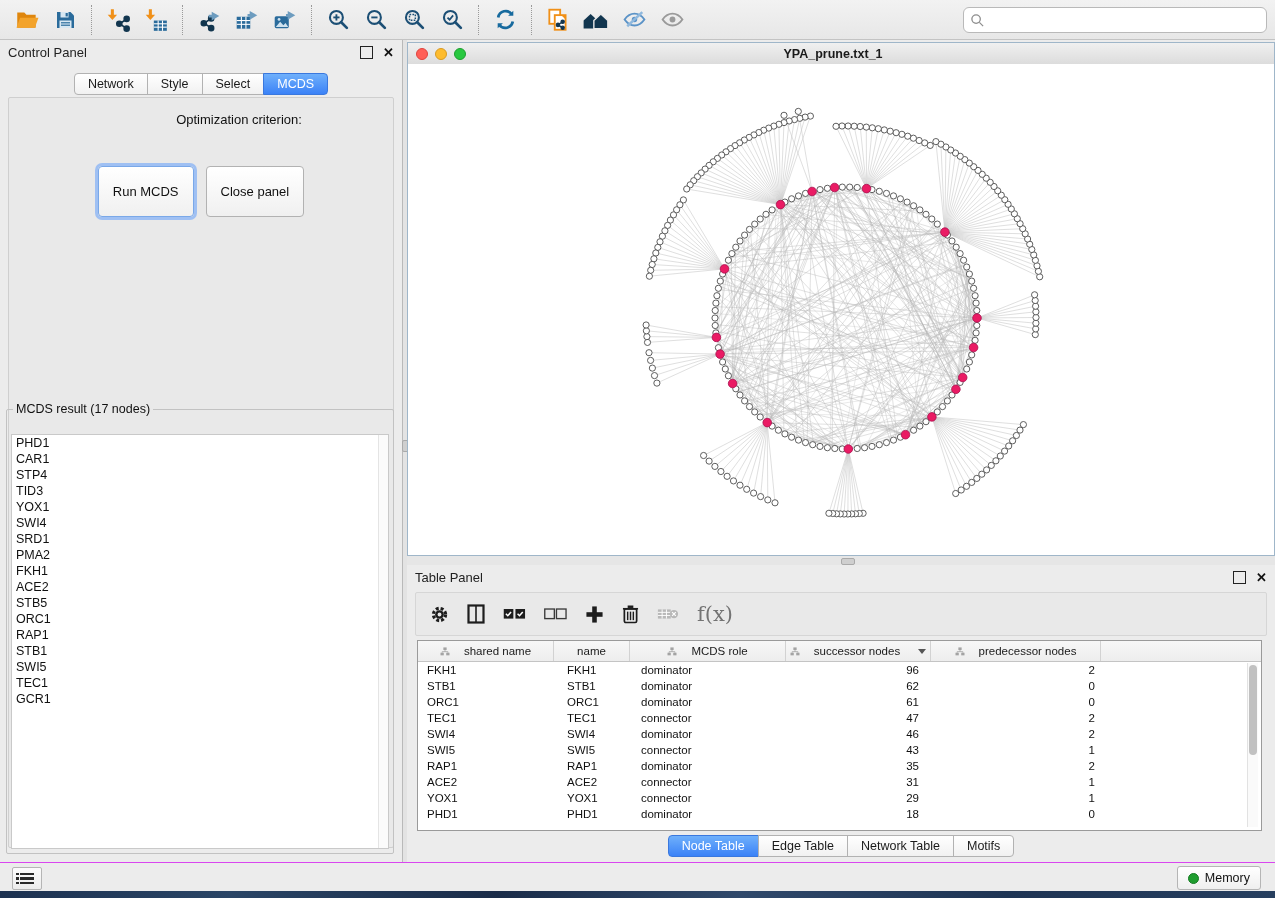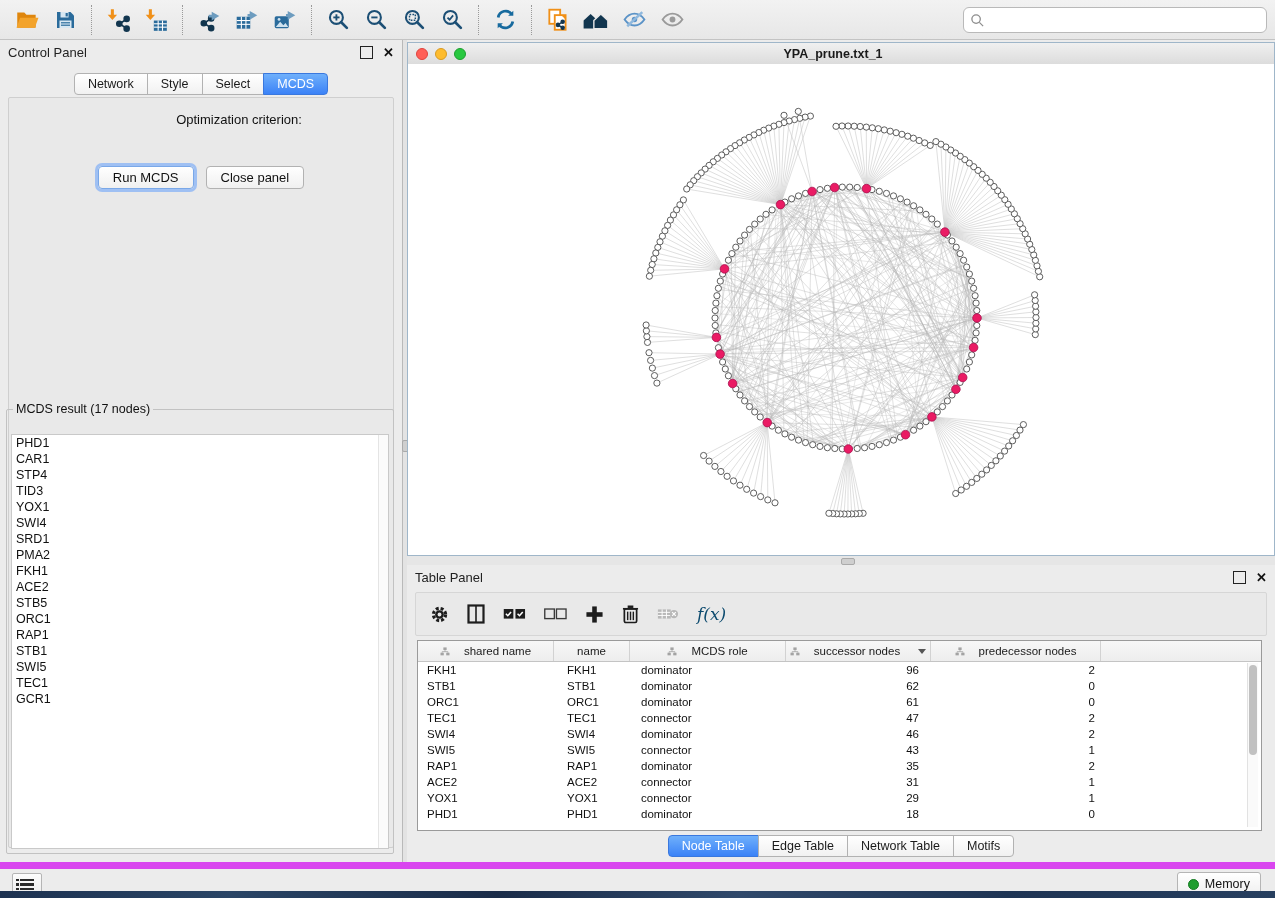--- a/index.html
+++ b/index.html
@@ -25,21 +25,21 @@
   .seg .seg-btn:last-child{border-radius:0 4px 4px 0;}
   .seg .seg-btn.active{background:linear-gradient(#6fb0fb,#3b82f7);color:#fff;border-color:#3a78de;}
   .cp-tabs{position:absolute;left:0;top:33px;width:100%;text-align:center;z-index:3;}
   .opt-label{position:absolute;left:0;top:72px;width:100%;text-align:center;font-size:13px;color:#111;margin-left:38px;}
   .dropdown{position:absolute;left:44px;top:92px;width:314px;height:23px;background:#fff;border:1px solid #ababab;border-radius:4px;display:flex;align-items:center;cursor:pointer;box-sizing:border-box;}
   .dropdown .dd-text{flex:1;font-size:12.5px;padding-left:9px;color:#111;white-space:nowrap;}
   .dd-stepper{width:19px;height:21px;background:linear-gradient(#74b1fb,#3c7ef5);border-radius:0 3px 3px 0;display:flex;flex-direction:column;align-items:center;justify-content:center;gap:2px;}
   .dd-up{width:0;height:0;border-left:3.5px solid transparent;border-right:3.5px solid transparent;border-bottom:4.5px solid #fff;}
   .dd-down{width:0;height:0;border-left:3.5px solid transparent;border-right:3.5px solid transparent;border-top:4.5px solid #fff;}
   .btn-row{position:absolute;left:0;top:126px;width:100%;display:flex;justify-content:center;gap:12px;}
-  .mac-btn{background:linear-gradient(#ffffff,#f0f0f0);border:1px solid #b2b2b2;border-radius:4px;font-size:13px;padding:3px 14px;cursor:pointer;color:#111;}
+  .mac-btn{background:linear-gradient(#ffffff,#f0f0f0);border:1px solid #b2b2b2;border-radius:4px;font-size:13px;padding:17px 14px;cursor:pointer;color:#111;}
   .mac-btn.focus{box-shadow:0 0 0 3px rgba(110,165,250,.6);border-color:#7aa8e8;}
   .mcds-fieldset{position:absolute;left:6px;right:8px;top:362px;bottom:8px;border:1px solid #c2c2c2;border-radius:2px;margin:0;padding:2px;}
   .mcds-fieldset legend{font-size:12.5px;color:#111;padding:0 3px;margin-left:4px;}
   .mcds-list{position:absolute;left:4px;right:4px;top:18px;bottom:4px;background:#fff;border:1px solid #c9c9c9;overflow:hidden;}
   .mcds-item{font-size:12.5px;color:#111;line-height:16px;padding-left:4px;cursor:default;}
   .mcds-scroll{position:absolute;right:0;top:0;bottom:0;width:9px;border-left:1px solid #e4e4e4;background:#fbfbfb;}
   
   .vsplit{position:absolute;left:403px;top:40px;width:4px;height:822px;background:#e3e3e3;cursor:col-resize;}
   .vsplit .grip{position:absolute;left:-1px;top:400px;width:6px;height:10px;background:#cfcfcf;border:1px solid #aaa;border-radius:2px;}
   .hsplit{position:absolute;left:407px;top:556px;width:868px;height:9px;background:#e6e6e6;cursor:row-resize;}
@@ -51,38 +51,38 @@
   .tl.red{background:#ff5f57;border:1px solid #e0443e;box-sizing:border-box;}
   .tl.yellow{background:#febc2e;border:1px solid #d89b22;box-sizing:border-box;}
   .tl.green{background:#28c840;border:1px solid #1d9e30;box-sizing:border-box;}
   .net-title .nt-text{position:absolute;left:0;right:16px;text-align:center;font-size:12.5px;color:#1a1a1a;font-weight:bold;}
   .net-canvas{position:absolute;left:0;top:21px;right:0;bottom:0;background:#fff;overflow:hidden;}
   
   .table-panel{position:absolute;left:407px;top:565px;width:868px;height:297px;background:#ececec;}
   .tp-toolbar{position:absolute;left:8px;top:27px;right:8px;height:44px;background:#e9e9e9;border:1px solid #d6d6d6;border-radius:2px;display:flex;align-items:center;padding-left:14px;box-sizing:border-box;gap:18px;}
   .tp-ico{display:flex;align-items:center;justify-content:center;cursor:pointer;}
   .tp-ico.disabled{cursor:default;}
-  .fx-label{font-family:"DejaVu Serif",serif;font-style:italic;font-size:17px;color:#0c4a6e;}
+  .fx-label{font-family:"DejaVu Serif",serif;font-size:21px;color:#737373;}
   .ttable{position:absolute;left:10px;top:75px;width:845px;height:191px;background:#fff;border:1px solid #9a9a9a;box-sizing:border-box;overflow:hidden;}
   .thead{display:flex;height:20px;border-bottom:1px solid #c4c4c4;background:linear-gradient(#f7f7f7,#ededed);}
   .th{display:flex;align-items:center;justify-content:center;font-size:11.5px;color:#1a1a1a;border-right:1px solid #d2d2d2;box-sizing:border-box;gap:14px;position:relative;cursor:pointer;}
   .col-ico{flex:0 0 auto;opacity:.75;}
   .sort-chev{width:0;height:0;border-left:4px solid transparent;border-right:4px solid transparent;border-top:5px solid #555;margin-left:4px;}
   .trow{display:flex;height:16px;align-items:center;}
   .tcell{font-size:11.5px;color:#111;box-sizing:border-box;white-space:nowrap;overflow:hidden;}
   .c0{width:136px;padding-left:9px;}
   .c1{width:76px;padding-left:13px;}
   .c2{width:156px;padding-left:11px;}
   .c3{width:145px;text-align:right;padding-right:12px;}
   .c4{width:170px;text-align:right;padding-right:6px;}
   .tscroll{position:absolute;right:3px;top:22px;width:10px;bottom:3px;background:#fafafa;border-left:1px solid #e2e2e2;}
   .tthumb{position:absolute;left:1px;top:2px;width:8px;height:90px;background:#c1c1c1;border-radius:5px;}
   .tp-tabs{position:absolute;left:0;bottom:5px;width:100%;text-align:center;}
   
-  .status-bar{position:absolute;left:0;top:862px;width:1275px;height:19px;background:#ececec;border-top:7px solid #d946ef;box-sizing:border-box;}
+  .status-bar{position:absolute;left:0;top:862px;width:1275px;height:19px;background:#ececec;border-top:1px solid #d946ef;box-sizing:border-box;}
   .sb-left{position:absolute;left:12px;top:4px;width:28px;height:21px;background:linear-gradient(#fcfcfc,#ececec);border:1px solid #b5b5b5;border-radius:2px;display:flex;align-items:center;justify-content:center;cursor:pointer;}
   .menu-lines{width:14px;}
   .menu-lines div{height:2.5px;background:#2a2a2a;margin:2px 0;position:relative;}
   .menu-lines div::before{content:"";position:absolute;left:-4px;top:0;width:2.5px;height:2.5px;background:#2a2a2a;}
   .memory-btn{position:absolute;right:14px;top:3px;height:22px;background:linear-gradient(#ffffff,#efefef);border:1px solid #b5b5b5;border-radius:3px;display:flex;align-items:center;padding:0 10px;gap:6px;font-size:12.5px;color:#111;cursor:pointer;}
   .mem-dot{width:11px;height:11px;border-radius:50%;background:#1f9d2f;border:1px solid #157a22;box-sizing:border-box;}
   .desktop-strip{position:absolute;left:0;top:891px;width:1275px;height:7px;background:linear-gradient(90deg,#1c3150 0%,#2a4566 18%,#1a2c49 39%,#30496b 58%,#1e3454 79%,#273f5f 100%);}
 </style>
 </head>
 <body>

